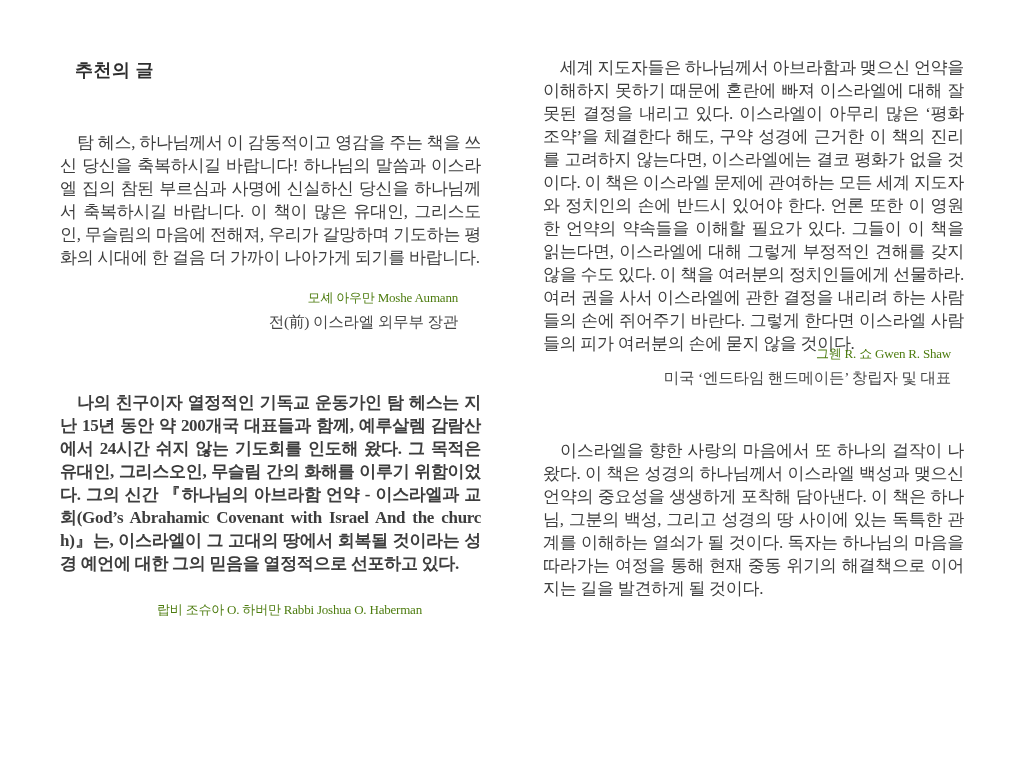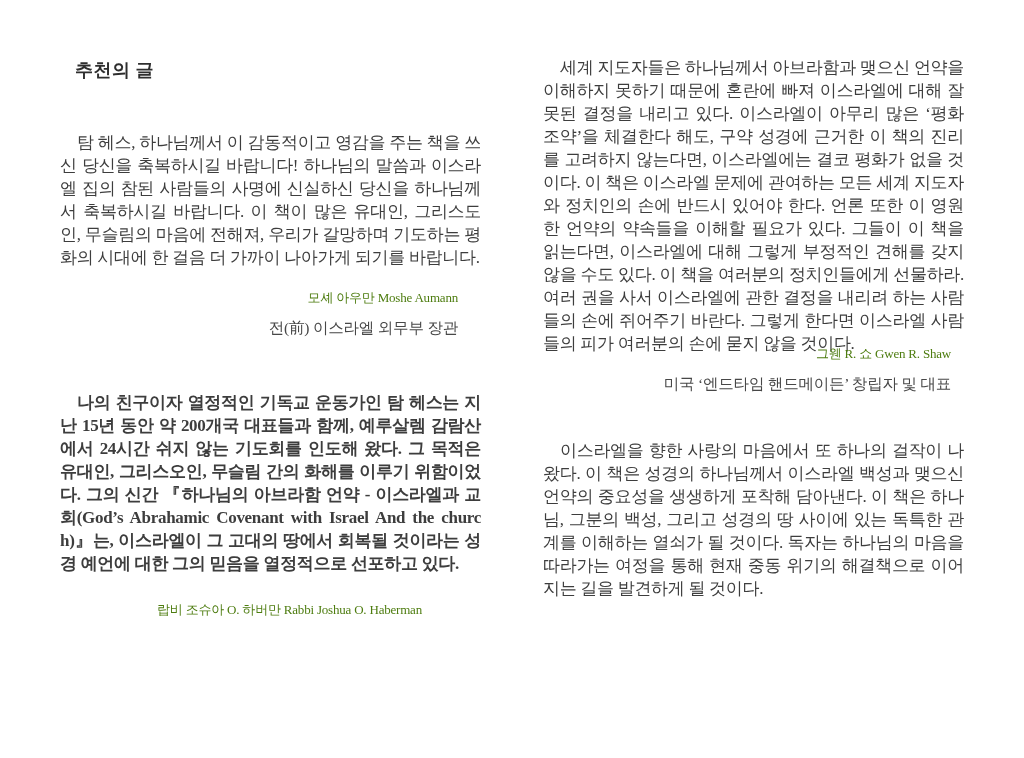--- a/index.html
+++ b/index.html
@@ -37,21 +37,21 @@
   .attribution {
     text-align: right;
   }
   .attribution .name {
     font-size: 13px;
     font-weight: normal;
     color: #4d7c0f;
     letter-spacing: -0.2px;
   }
   .attribution .role {
-    margin-top: 11px;
+    margin-top: 5px;
     font-size: 15.5px;
     color: #474747;
     letter-spacing: -0.2px;
   }
   .page-number {
     font-size: 15px;
     color: #7d9b62;
   }
   
   .l-title   { left: 75px;  top: 58px;  }
@@ -67,21 +67,21 @@
   .r-attr2   { left: 543px; top: 627px; width: 336px; }
   .r-pagenum { left: 941px; top: 697px; }
 </style>
 </head>
 <body>
 
 <div class="spread">
 
   <h1 class="block l-title section-title">추천의 글</h1>
 
-  <p class="block l-p1 body">탐 헤스, 하나님께서 이 감동적이고 영감을 주는 책을 쓰신 당신을 축복하시길 바랍니다! 하나님의 말씀과 이스라엘 집의 참된 사람들의 사명에 신실하신 당신을 하나님께서 축복하시길 바랍니다. 이 책이 많은 유대인, 그리스도인, 무슬림의 마음에 전해져, 우리가 갈망하며 기도하는 평화의 시대에 한 걸음 더 가까이 나아가게 되기를 바랍니다.</p>
+  <p class="block l-p1 body">탐 헤스, 하나님께서 이 감동적이고 영감을 주는 책을 쓰신 당신을 축복하시길 바랍니다! 하나님의 말씀과 이스라엘 집의 참된 부르심과 사명에 신실하신 당신을 하나님께서 축복하시길 바랍니다. 이 책이 많은 유대인, 그리스도인, 무슬림의 마음에 전해져, 우리가 갈망하며 기도하는 평화의 시대에 한 걸음 더 가까이 나아가게 되기를 바랍니다.</p>
 
   <div class="block l-attr1 attribution">
     <div class="name">모셰 아우만 Moshe Aumann</div>
     <div class="role">전(前) 이스라엘 외무부 장관</div>
   </div>
 
   <p class="block l-p2 body">나의 친구이자 열정적인 기독교 운동가인 탐 헤스는 지난 15년 동안 약 200개국 대표들과 함께, 예루살렘 감람산에서 24시간 쉬지 않는 기도회를 인도해 왔다. 그 목적은 유대인, 그리스오인, 무슬림 간의 화해를 이루기 위함이었다. 그의 신간 『하나님의 아브라함 언약 - 이스라엘과 교회(God’s Abrahamic Covenant with Israel And the church)』는, 이스라엘이 그 고대의 땅에서 회복될 것이라는 성경 예언에 대한 그의 믿음을 열정적으로 선포하고 있다.</p>
 
   <div class="block l-attr2 attribution">
     <div class="name">랍비 조슈아 O. 하버만 Rabbi Joshua O. Haberman</div>

